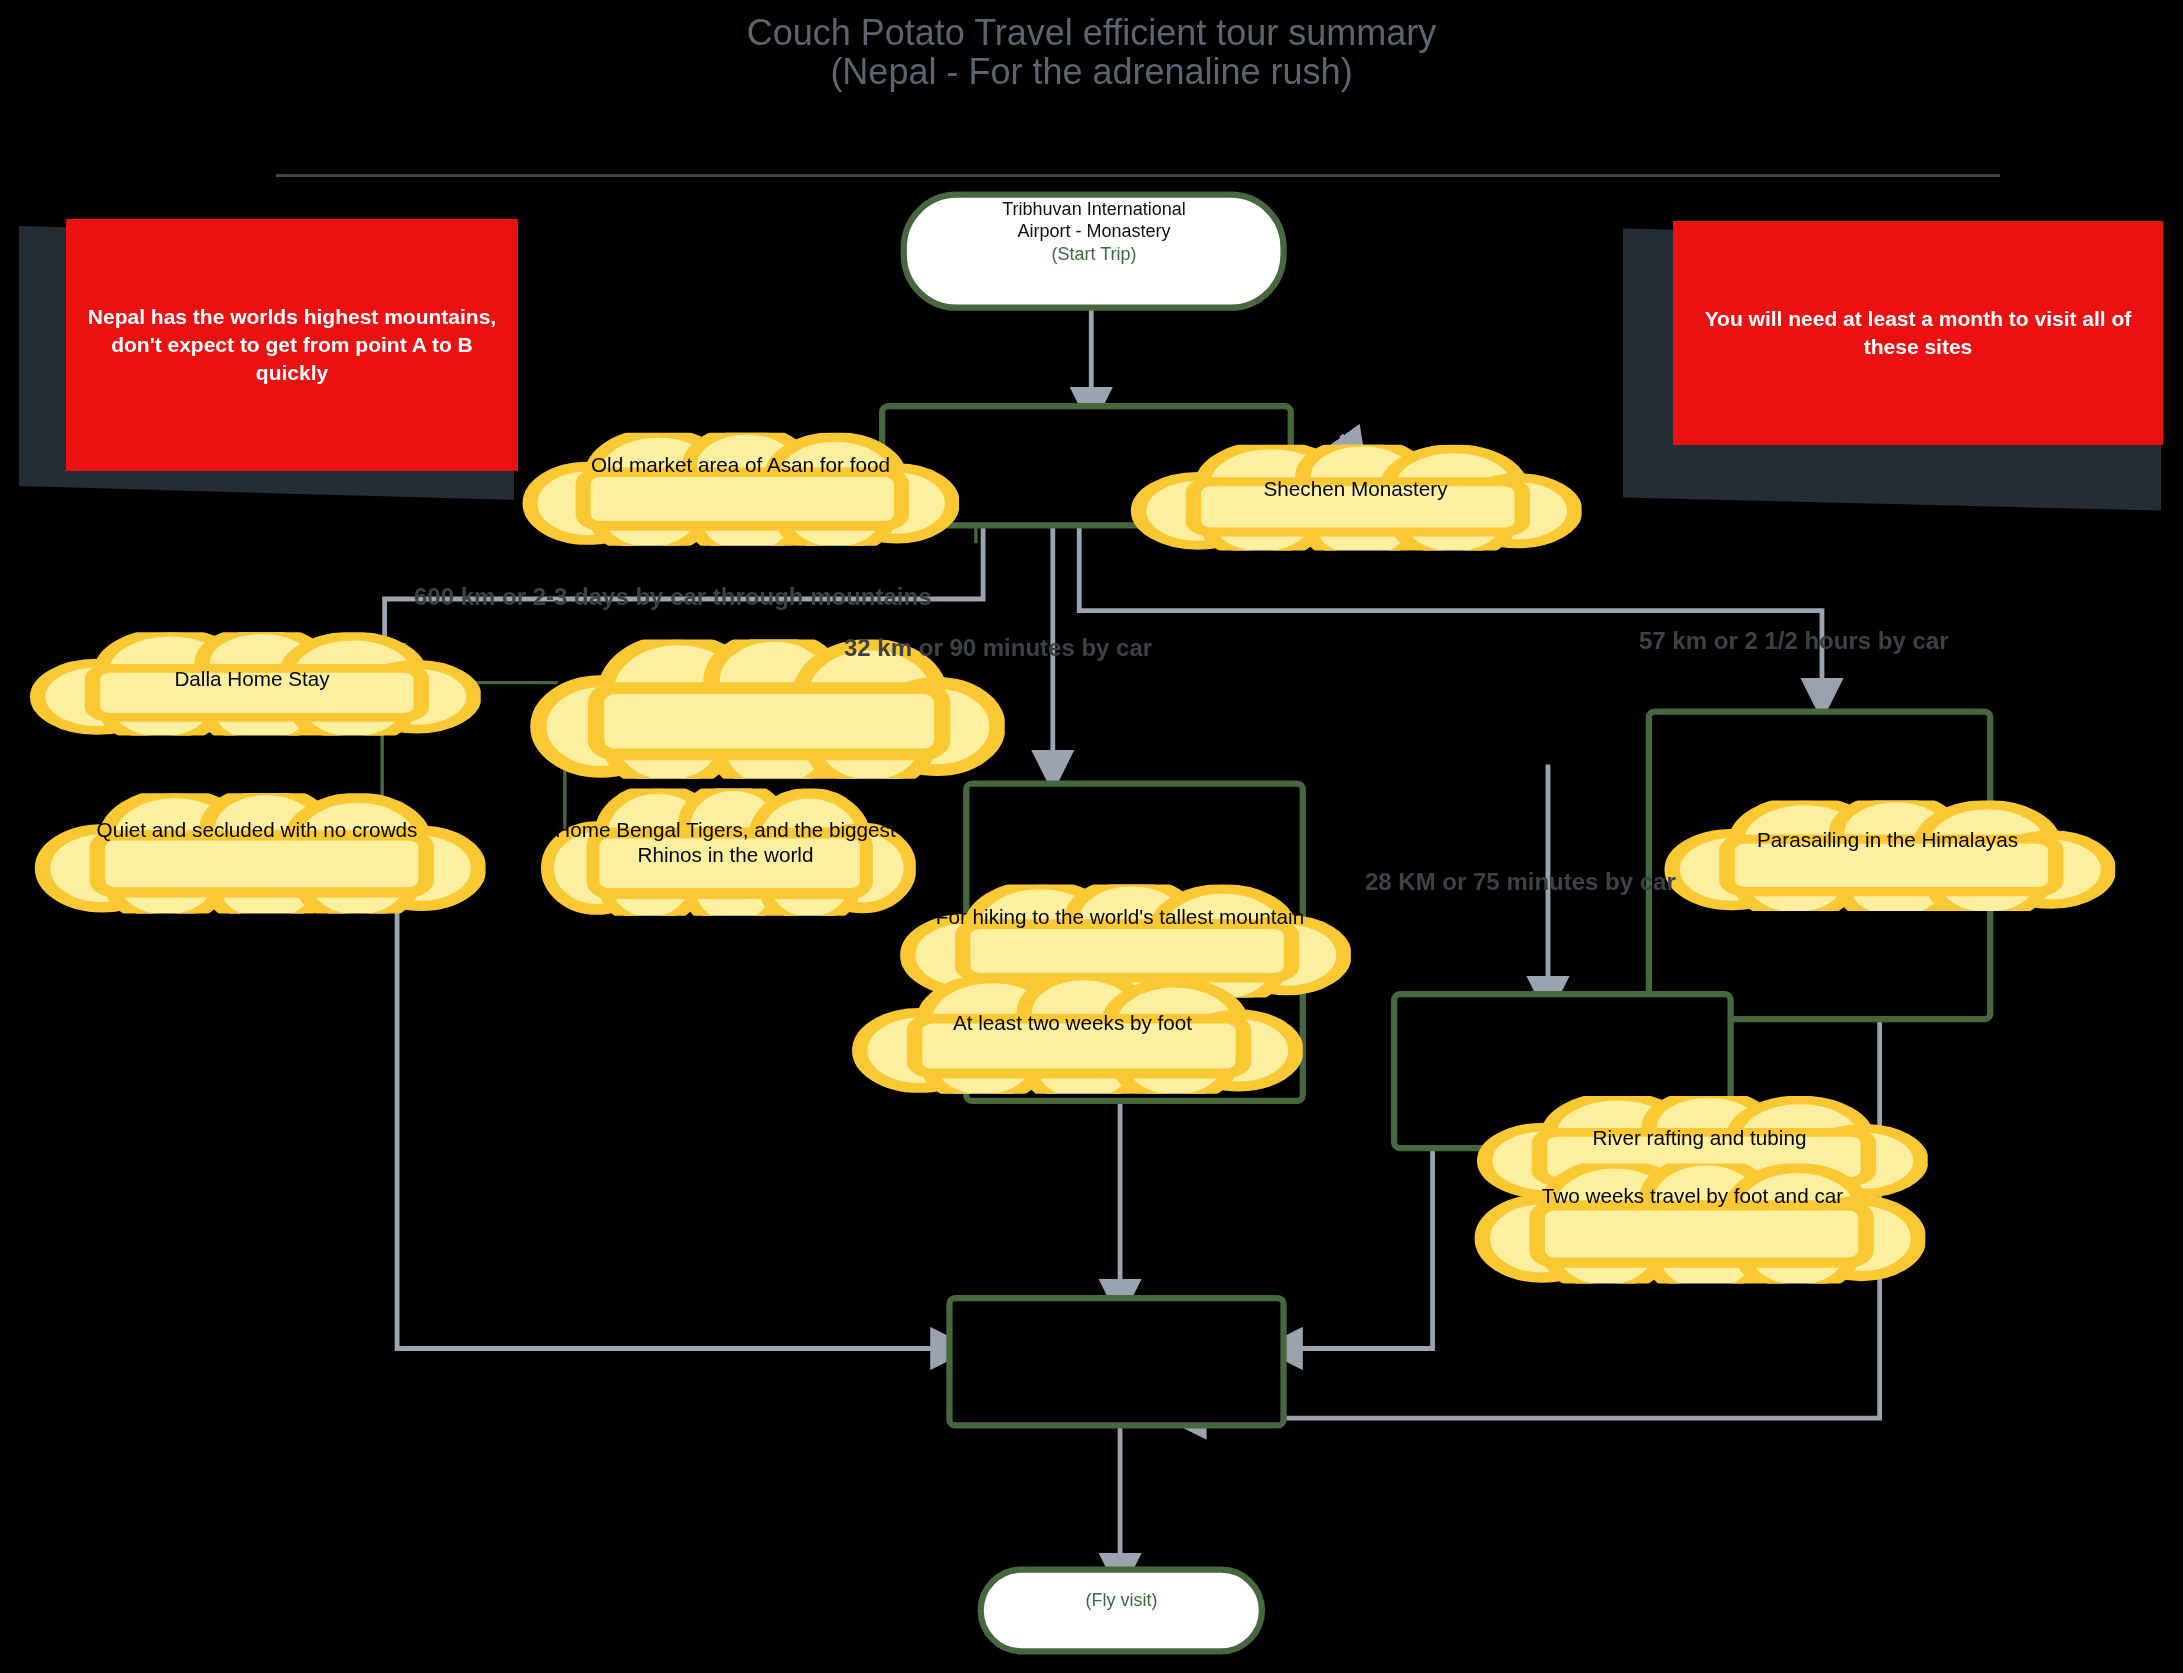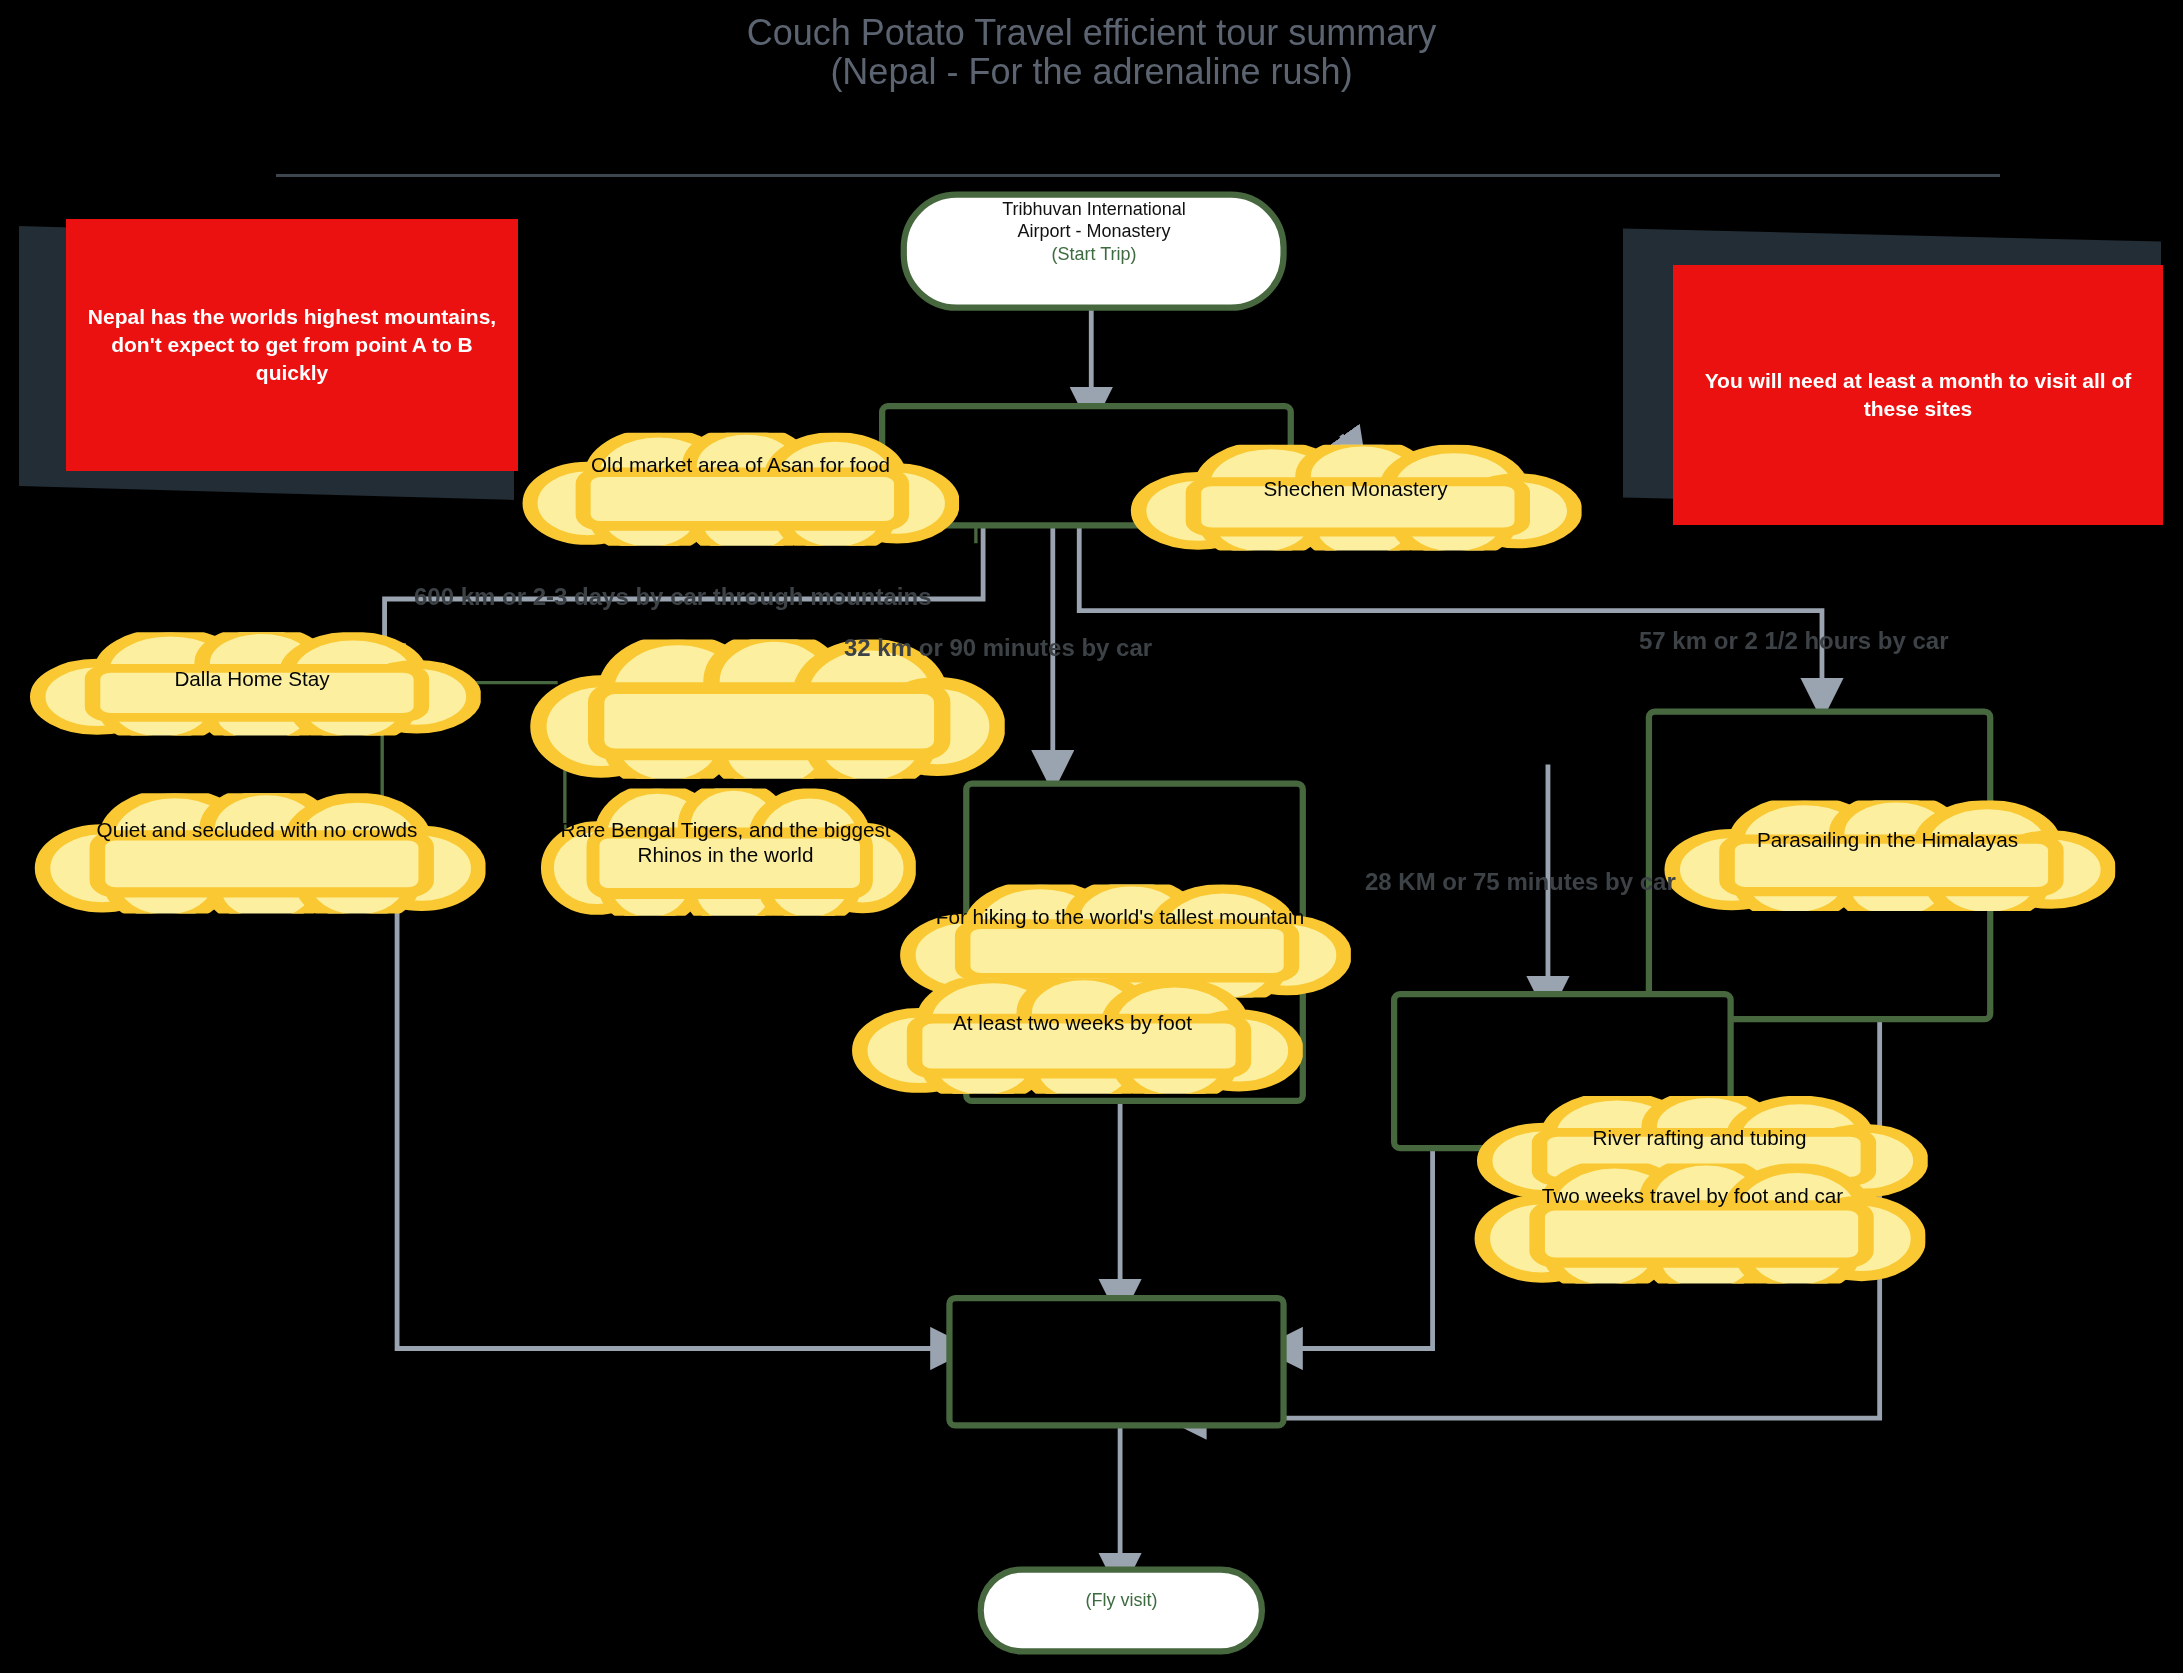--- a/index.html
+++ b/index.html
@@ -47,21 +47,21 @@
 
   <div class="note" style="left:19px;top:219px;width:510px;height:274px;">
     <div class="shadow" style="left:0px;top:13.5px;width:495px;height:260px;transform:skewY(1.6deg);"></div>
     <div class="card" style="left:47px;top:0px;width:452px;height:252px;">
       <span>Nepal has the worlds highest mountains, don't expect to get from point A to B quickly</span>
     </div>
   </div>
 
   <div class="note" style="left:1623px;top:221px;width:553px;height:288px;">
     <div class="shadow" style="left:0px;top:14.4px;width:538px;height:269px;transform:skewY(1.4deg);"></div>
-    <div class="card" style="left:50px;top:0px;width:490px;height:260px;margin-top:44px;">
+    <div class="card" style="left:50px;top:0px;width:490px;height:224px;">
       <span>You will need at least a month to visit all of these sites</span>
     </div>
   </div>
 
   <svg class="layer" id="edges" viewBox="0 0 4541 3480">
     <defs>
       <marker id="ah" markerWidth="9" markerHeight="9" refX="4" refY="4.5" orient="auto" markerUnits="strokeWidth">
         <path d="M0,0 L9,4.5 L0,9 z" fill="#9aa3b0"></path>
       </marker>
     </defs>
@@ -157,21 +157,21 @@
   </div>
 
   <div class="nodetxt" style="left:981px;top:1589px;width:281px;">
     <span class="g">(Fly visit)</span>
   </div>
 
   <div class="cloudtxt" style="left:558px;top:452px;width:365px;">Old market area of Asan for food</div>
   <div class="cloudtxt" style="left:1173px;top:476px;width:365px;">Shechen Monastery</div>
   <div class="cloudtxt" style="left:67px;top:666px;width:370px;">Dalla Home Stay</div>
   <div class="cloudtxt" style="left:72px;top:817px;width:370px;">Quiet and secluded with no crowds</div>
-  <div class="cloudtxt" style="left:543px;top:817px;width:365px;">Rare Bengal Tigers, and the biggest Rhinos in the world</div>
+  <div class="cloudtxt" style="left:543px;top:817px;width:365px;">Home Bengal Tigers, and the biggest Rhinos in the world</div>
   <div class="cloudtxt" style="left:923px;top:904px;width:394px;">For hiking to the world's tallest mountain</div>
   <div class="cloudtxt" style="left:880px;top:1010px;width:385px;">At least two weeks by foot</div>
   <div class="cloudtxt" style="left:1688px;top:827px;width:399px;">Parasailing in the Himalayas</div>
   <div class="cloudtxt" style="left:1500px;top:1125px;width:399px;">River rafting and tubing</div>
   <div class="cloudtxt" style="left:1500px;top:1183px;width:385px;">Two weeks travel by foot and car</div>
 
   <div class="lbl" style="left:414px;top:583px;">600 km or 2-3 days by car through mountains</div>
   <div class="lbl" style="left:844px;top:634px;">32 km or 90 minutes by car</div>
   <div class="lbl" style="left:1639px;top:627px;">57 km or 2 1/2 hours by car</div>
   <div class="lbl" style="left:1365px;top:868px;">28 KM or 75 minutes by car</div>

